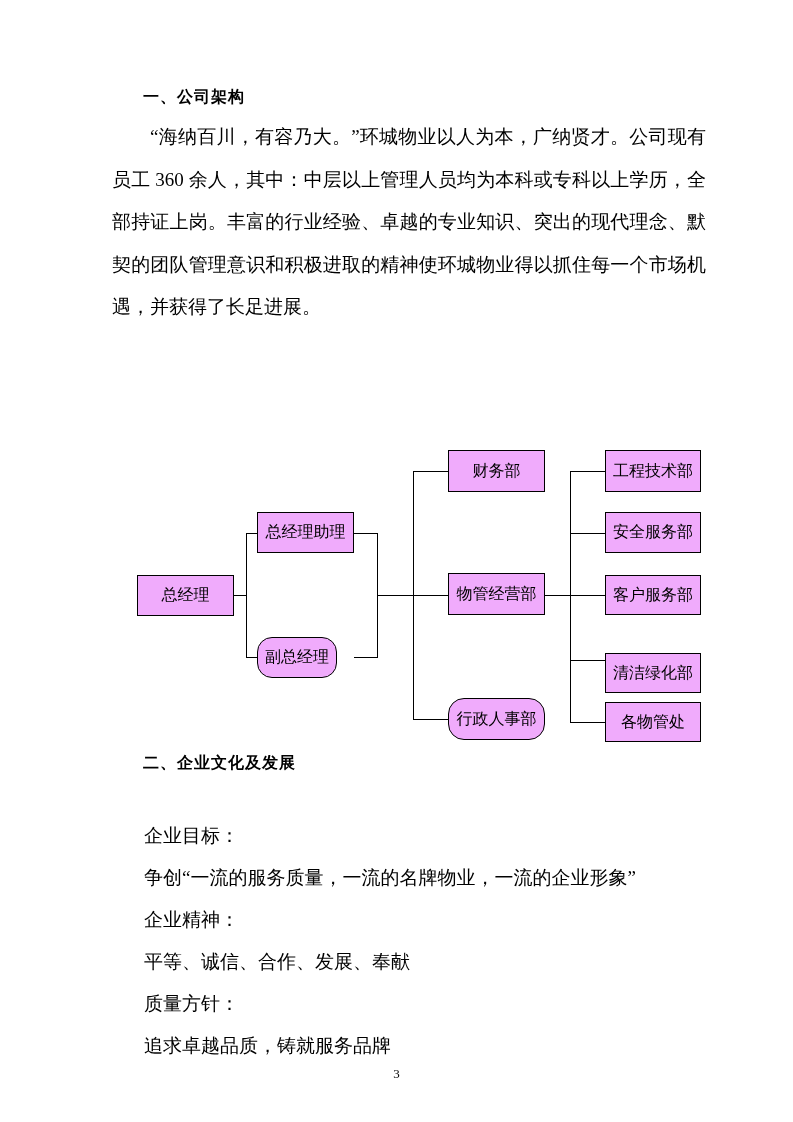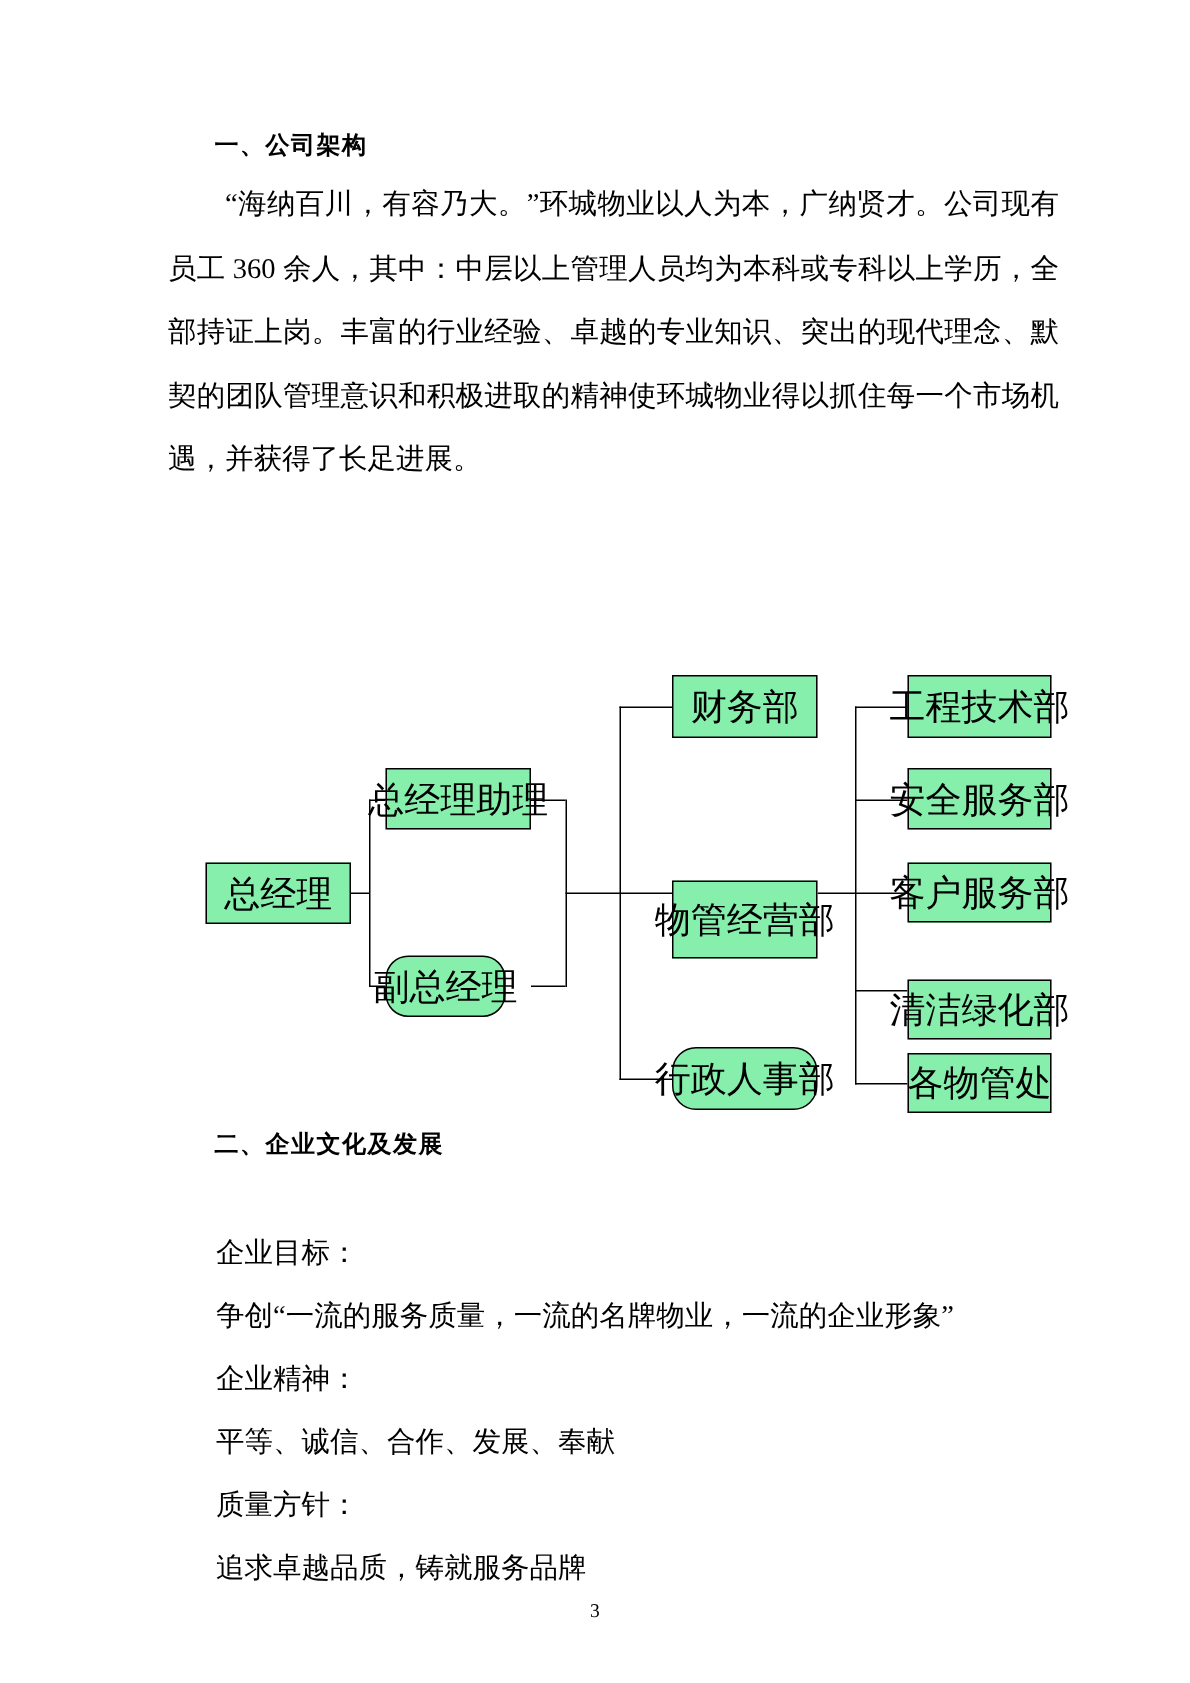--- a/index.html
+++ b/index.html
@@ -53,33 +53,33 @@
   .org-chart {
     position: absolute;
     left: 137px;
     top: 450px;
     width: 566px;
     height: 294px;
   }
   .node {
     position: absolute;
     border: 1px solid #000;
-    background: #86efac;
+    background: #f0abfc;
     display: flex;
     align-items: center;
     justify-content: center;
-    font-size: 24px;
+    font-size: 16px;
     white-space: nowrap;
     color: #000;
   }
   .n-gm        { left:   0px; top: 125px; width: 97px; height: 41px; }
   .n-assistant { left: 120px; top:  62px; width: 97px; height: 41px; }
   .n-deputy    { left: 120px; top: 187px; width: 80px; height: 41px; border-radius: 15px; }
   .n-finance   { left: 311px; top:   0px; width: 97px; height: 42px; }
-  .n-operations{ left: 311px; top: 137px; width: 97px; height: 52px; }
+  .n-operations{ left: 311px; top: 123px; width: 97px; height: 42px; }
   .n-admin     { left: 311px; top: 248px; width: 97px; height: 42px; border-radius: 16px; }
   .n-eng       { left: 468px; top:   0px; width: 96px; height: 42px; }
   .n-security  { left: 468px; top:  62px; width: 96px; height: 41px; }
   .n-customer  { left: 468px; top: 125px; width: 96px; height: 40px; }
   .n-cleaning  { left: 468px; top: 203px; width: 96px; height: 40px; }
   .n-property  { left: 468px; top: 252px; width: 96px; height: 40px; }
 
   .cline { position: absolute; background: #000; }
   .cline.h { height: 1px; }
   .cline.v { width: 1px; }

